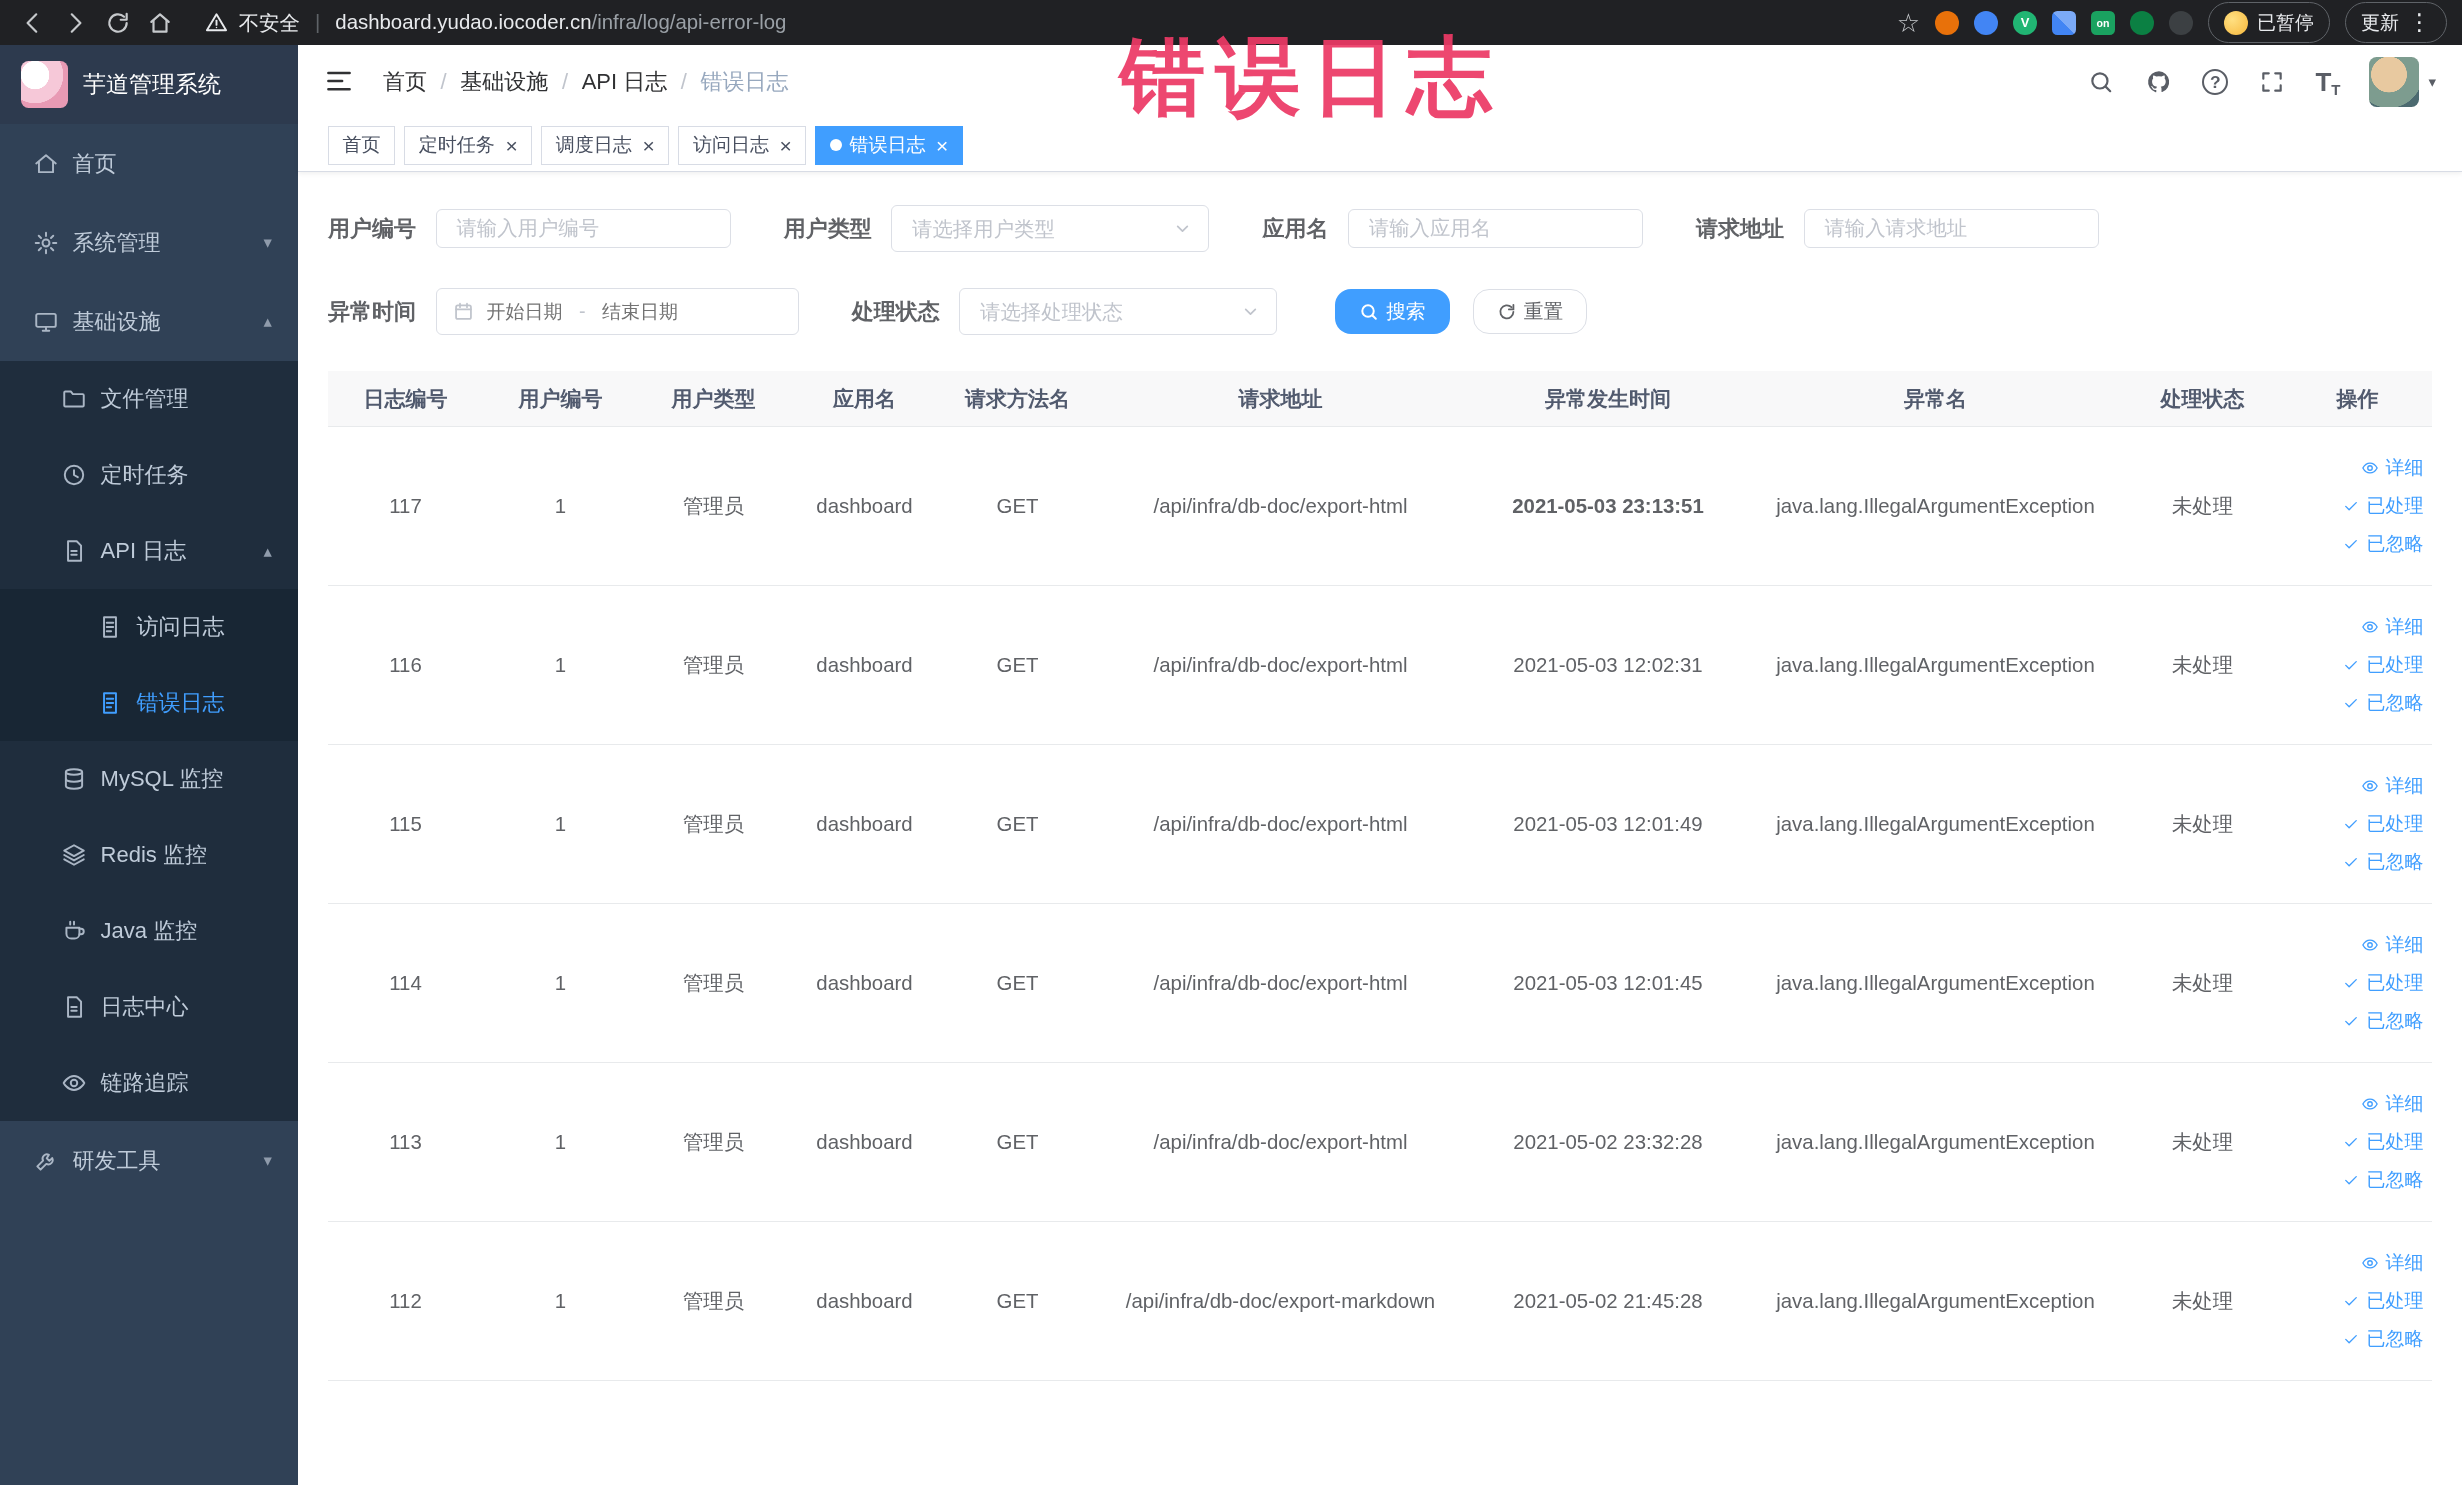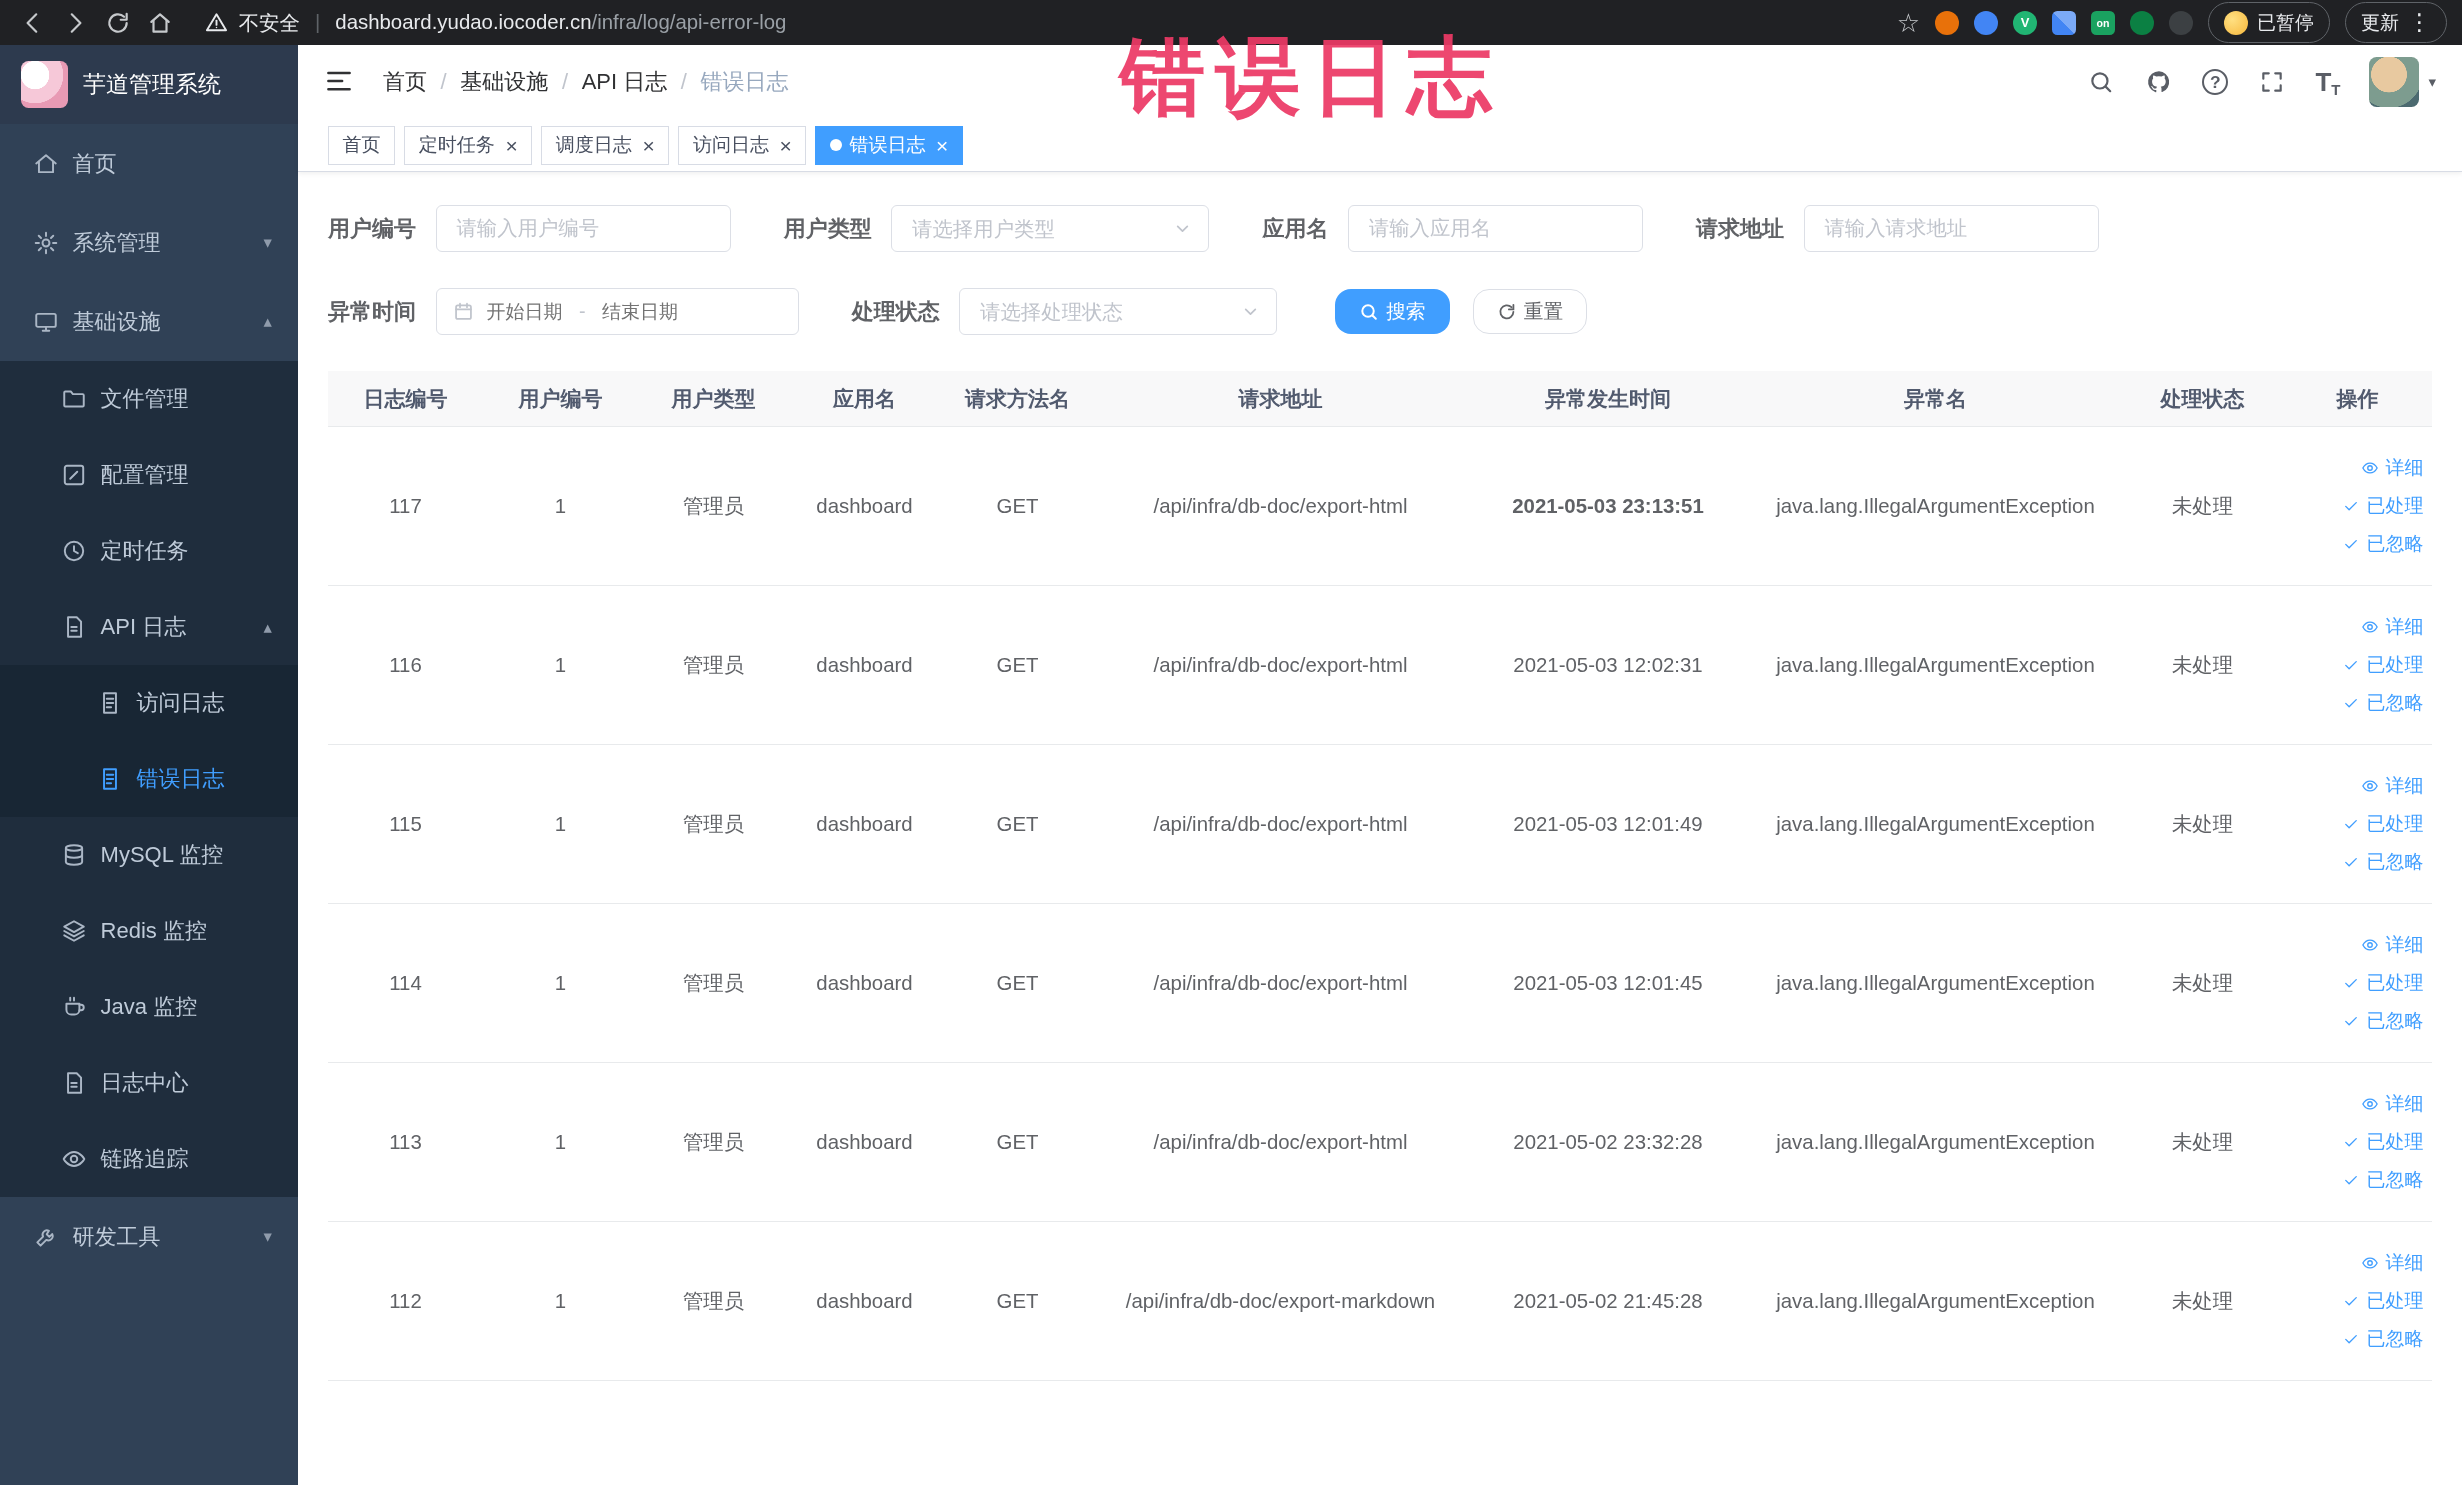--- a/index.html
+++ b/index.html
@@ -69,21 +69,21 @@
   .tag{height:39px;display:inline-flex;align-items:center;gap:7.6px;padding:0 13.6px;border:1.5px solid #d8dce5;background:#fff;color:#495060;font-size:19px;cursor:pointer}
   .tag .dot{width:12px;height:12px;border-radius:50%;background:#fff;flex:none}
   .tag .x{font-size:21px;line-height:1;margin-left:3px;color:inherit;cursor:pointer}
   .tag.active{background:#409EFF;border-color:#409EFF;color:#fff}
 
   
   .content{flex:1;padding:33px 30px 0;overflow:hidden}
   .frow{display:flex;align-items:center;margin-bottom:36px}
   .fitem{display:flex;align-items:center;margin-right:53px}
   .flabel{font-weight:700;font-size:22px;color:#606266;margin-right:19.7px;white-space:nowrap}
-  .inp{height:47px;border:1.5px solid #dcdfe6;border-radius:6px;padding:0 19.7px;font-size:20.4px;color:#606266;background:#fff;outline:none;font-family:inherit}
+  .inp{height:39px;border:1.5px solid #dcdfe6;border-radius:6px;padding:0 19.7px;font-size:20.4px;color:#606266;background:#fff;outline:none;font-family:inherit}
   .inp::placeholder{color:#c0c4cc}
   .w390{width:295px}
   .select{height:47px;width:318px;border:1.5px solid #dcdfe6;border-radius:6px;padding:0 15px 0 19.7px;display:flex;align-items:center;background:#fff;cursor:pointer}
   .select .ph{font-size:20.4px;color:#c0c4cc;flex:1;white-space:nowrap;overflow:hidden}
   .select .caret{width:21px;height:21px;color:#c0c4cc}
   .select .caret svg{width:21px;height:21px}
   .daterange{height:47px;width:363px;border:1.5px solid #dcdfe6;border-radius:6px;display:flex;align-items:center;gap:12px;padding:0 16.7px;background:#fff;cursor:pointer}
   .daterange .cal{width:21px;height:21px;color:#c0c4cc}
   .daterange .cal svg{width:21px;height:21px}
   .daterange .ph{font-size:19px;color:#737373;white-space:nowrap}
@@ -210,29 +210,20 @@
           <span class="mi-icon">
             <svg viewBox="0 0 24 24" fill="none" stroke="currentColor" stroke-width="1.8" stroke-linecap="round" stroke-linejoin="round">
               <path d="M3 7.5V6a1 1 0 0 1 1-1h5l2 2.5h9a1 1 0 0 1 1 1V18a1 1 0 0 1-1 1H4a1 1 0 0 1-1-1z"></path>
             </svg>
           </span>
           <span class="mi-label">文件管理</span>
         </div>
         <div class="menu-item level1">
           <span class="mi-icon">
             <svg viewBox="0 0 24 24" fill="none" stroke="currentColor" stroke-width="1.8" stroke-linecap="round" stroke-linejoin="round">
-              <rect x="3.5" y="3.5" width="17" height="17" rx="2"></rect>
-              <path d="M8.5 15.5 15 9"></path>
-            </svg>
-          </span>
-          <span class="mi-label">配置管理</span>
-        </div>
-        <div class="menu-item level1">
-          <span class="mi-icon">
-            <svg viewBox="0 0 24 24" fill="none" stroke="currentColor" stroke-width="1.8" stroke-linecap="round" stroke-linejoin="round">
               <circle cx="12" cy="12" r="8.5"></circle>
               <path d="M12 7.5V12l3.5 2"></path>
             </svg>
           </span>
           <span class="mi-label">定时任务</span>
         </div>
         <div class="menu-item level1">
           <span class="mi-icon">
             <svg viewBox="0 0 24 24" fill="none" stroke="currentColor" stroke-width="1.8" stroke-linecap="round" stroke-linejoin="round">
               <path d="M6.5 3h8l4 4v14h-12z"></path>

